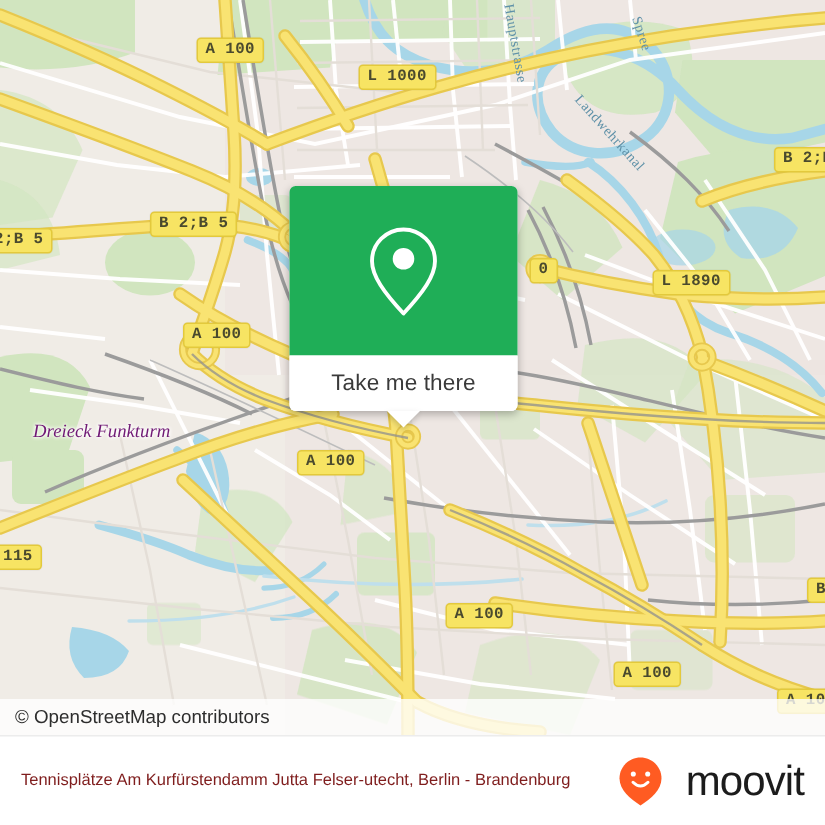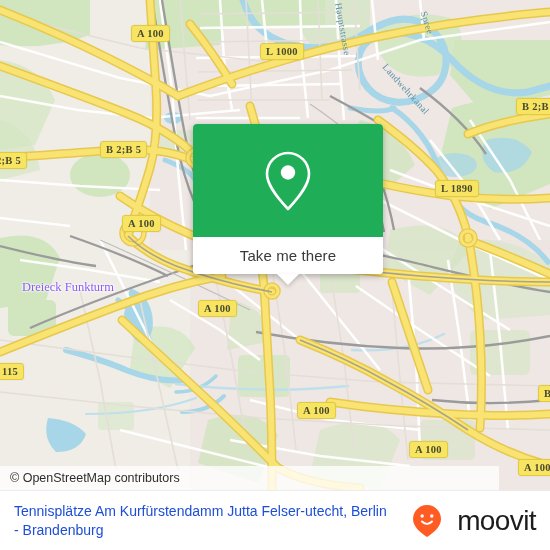--- a/index.html
+++ b/index.html
@@ -30,53 +30,54 @@
   }
   .map svg { display: block; }
 
   
   .shield {
     position: absolute;
     background: #f7e463;
     border: 1.2px solid #e3c93c;
     border-radius: 3px;
     color: #4a4a2e;
-    font-family: Liberation Serif, serif;
+    font-family: Liberation Mono, monospace;
     font-size: 10.5px;
     font-weight: bold;
     letter-spacing: 0.3px;
     padding: 1.5px 5px 2px 5px;
     white-space: nowrap;
     line-height: 11px;
     box-shadow: 0 0 0 0.5px rgba(0,0,0,0.04);
   }
 
   .place-label {
     position: absolute;
     font-family: "Liberation Serif", serif;
+    font-style: italic;
     font-size: 12.5px;
-    color: #8b5cf6;
+    color: #701a75;
     white-space: nowrap;
     text-shadow: 0 0 3px #fff, 0 0 3px #fff, 0 0 2px #fff;
   }
   .water-label {
     position: absolute;
     font-family: "Liberation Serif", serif;
     font-size: 9.5px;
     color: #5f91a8;
     white-space: nowrap;
     letter-spacing: 0.4px;
   }
 
   
   .card {
     position: absolute;
     left: 193px;
     top: 124px;
-    width: 190px;
+    width: 152px;
     border-radius: 4px;
     box-shadow: 0 2px 6px rgba(0,0,0,0.28);
     overflow: visible;
     background: #ffffff;
   }
   .card-top {
     background: #1fae57;
     height: 113px;
     border-radius: 4px 4px 0 0;
     display: flex;
@@ -108,21 +109,21 @@
     border-right: 11px solid transparent;
     border-top: 11px solid #ffffff;
     filter: drop-shadow(0 2px 2px rgba(0,0,0,0.18));
   }
 
   
   .attribution {
     position: absolute;
     left: 0;
     top: 466px;
-    width: 499px;
+    width: 550px;
     height: 24px;
     background: rgba(255,255,255,0.78);
     display: flex;
     align-items: center;
   }
   .attribution span {
     font-family: "Liberation Sans", sans-serif;
     font-size: 12.5px;
     color: #2d2d2d;
     padding-left: 10px;
@@ -138,23 +139,23 @@
     background: #ffffff;
     display: flex;
     align-items: center;
     justify-content: space-between;
     padding: 0 14px 0 14px;
     box-sizing: border-box;
     border-top: 1px solid #ececec;
   }
   .footer-title {
     font-family: "Liberation Sans", sans-serif;
-    font-size: 14px;
+    font-size: 11px;
     line-height: 19px;
-    color: #1d4ed8;
+    color: #7f1d1d;
     max-width: 380px;
   }
   .brand {
     display: flex;
     align-items: center;
     gap: 2px;
   }
   .brand-word {
     font-family: "Liberation Sans", sans-serif;
     font-size: 28px;
@@ -391,21 +392,21 @@
           <path d="M128 236 C 140 248, 156 258, 176 266 C 208 278, 240 286, 272 292"></path>
           <path d="M290 262 C 330 268, 374 272, 420 276 C 470 280, 512 282, 550 282"></path>
           <path d="M300 340 C 330 352, 360 366, 388 382 C 418 398, 444 414, 468 430"></path>
         </g>
 
       </g>
     </svg>
 
     <div>
         <div class="shield" style="left: 131px; top: 25px;">A 100</div>
-        <div class="shield" style="left: 239px; top: 43px; margin-left: 21px;">L 1000</div>
+        <div class="shield" style="left: 239px; top: 43px;">L 1000</div>
         <div class="shield" style="left: 100px; top: 141px;">B 2;B 5</div>
         <div class="shield" style="left: -10px; top: 152px;">2;B 5</div>
         <div class="shield" style="left: 516px; top: 98px;">B 2;B 5</div>
         <div class="shield" style="left: 122px; top: 215px;">A 100</div>
         <div class="shield" style="left: 353px; top: 172px;">0</div>
         <div class="shield" style="left: 435px; top: 180px;">L 1890</div>
         <div class="shield" style="left: -4px; top: 363px;">115</div>
         <div class="shield" style="left: 198px; top: 300px;">A 100</div>
         <div class="shield" style="left: 297px; top: 402px;">A 100</div>
         <div class="shield" style="left: 538px; top: 385px;">B</div>

